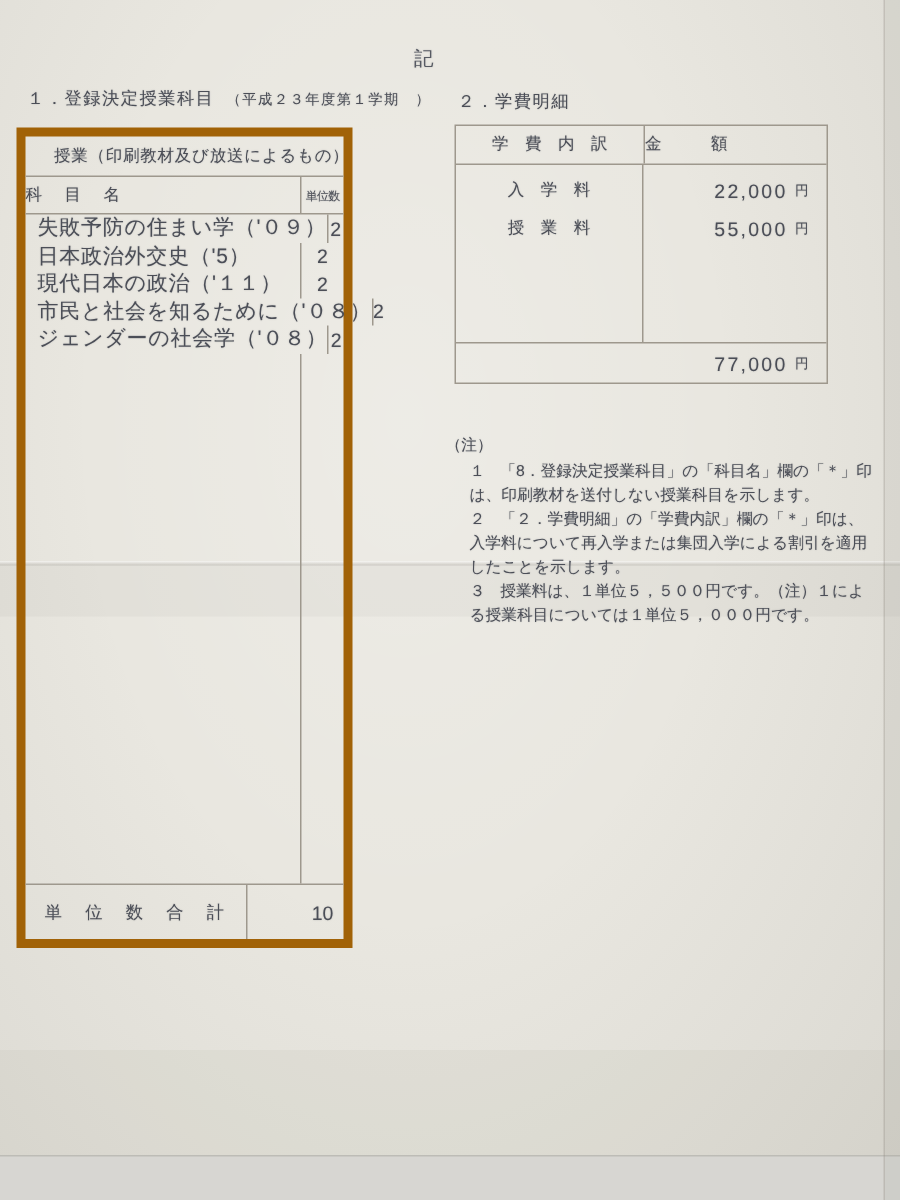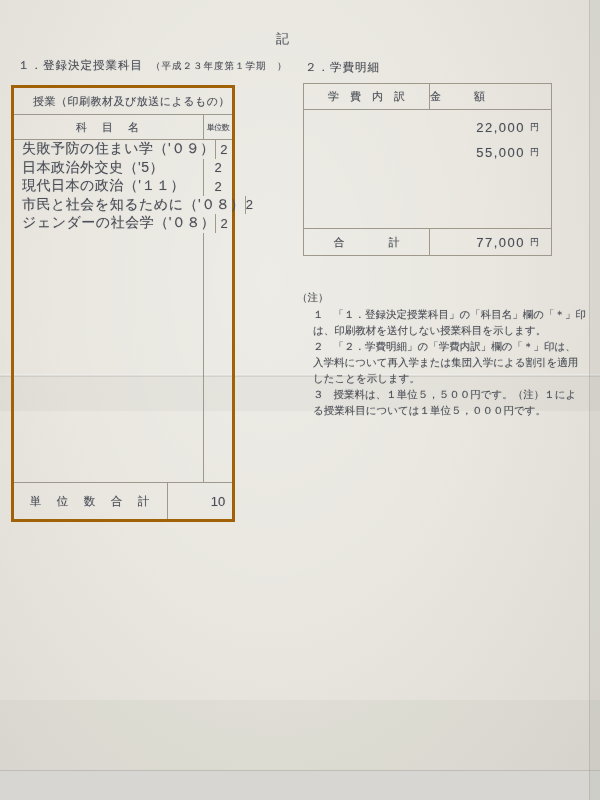--- a/index.html
+++ b/index.html
@@ -22,26 +22,26 @@
   .bottom-beige{left:0;top:700px;width:600px;height:70px;background:rgba(170,165,152,0.10);}
   .bottom-gray{left:0;top:770px;width:600px;height:30px;background:#d7d6d2;border-top:1px solid rgba(130,128,120,0.30);}
 
   
   .mark{left:276px;top:30px;font-size:13px;letter-spacing:1px;color:#575a63;}
   .s1-head{left:18px;top:58px;font-size:11.5px;letter-spacing:1px;white-space:nowrap;}
   .s1-term{font-size:9.5px;margin-left:8px;letter-spacing:1px;}
   .s2-head{left:305px;top:60px;font-size:11.5px;letter-spacing:1px;}
 
   
-  .t1{left:11px;top:85px;width:224px;height:437px;border:3px solid #a16207;
+  .t1{left:11px;top:85px;width:224px;height:547px;border:6px solid #a16207;
       display:flex;flex-direction:column;box-sizing:border-box;}
   .t1-caption{height:26px;line-height:26px;border-bottom:1px solid #9e988d;
       padding-left:19px;font-size:11px;letter-spacing:0.5px;white-space:nowrap;}
   .t1-colhead{height:24px;display:flex;border-bottom:1px solid #9e988d;}
-  .t1-colhead-subject{flex:1;text-align:center;line-height:24px;font-size:11px;letter-spacing:2px;}
+  .t1-colhead-subject{flex:1;line-height:24px;font-size:11px;letter-spacing:2px;}
   .t1-colhead-credits{width:28px;border-left:1px solid #9e988d;font-size:8px;
       display:flex;align-items:center;justify-content:center;letter-spacing:-0.5px;}
   .t1-body{flex:1;display:flex;flex-direction:column;}
   .t1-row{height:18.5px;display:flex;align-items:center;flex:none;}
   .t1-subject{flex:1;padding-left:8px;font-size:14px;letter-spacing:0.5px;white-space:nowrap;}
   .t1-credit{width:28px;align-self:stretch;border-left:1px solid #9e988d;font-size:13px;
       display:flex;align-items:center;justify-content:center;}
   .t1-filler{flex:1;display:flex;}
   .t1-filler-main{flex:1;}
   .t1-filler-credits{width:28px;border-left:1px solid #9e988d;}
@@ -132,44 +132,47 @@
       <div class="t1-total-value">10</div>
     </div>
   </div>
 
   <div class="abs t2 ink">
     <div class="t2-head">
       <div class="t2-head-item">学　費　内　訳</div>
       <div class="t2-head-amount">金　　　額</div>
     </div>
     <div class="t2-body">
+      <div class="t2-body-items">
+        <div class="t2-item">入　学　料</div>
+        <div class="t2-item">授　業　料</div>
+      </div>
       <div class="t2-body-amounts">
         <div class="t2-amount">
           <span class="t2-amount-num">22,000</span>
           <span class="t2-amount-unit">円</span>
         </div>
         <div class="t2-amount">
           <span class="t2-amount-num">55,000</span>
           <span class="t2-amount-unit">円</span>
         </div>
       </div>
     </div>
     <div class="t2-total">
-      <div class="t2-total-label">合　　　　計</div>
       <div class="t2-total-amount">
         <span class="t2-amount-num">77,000</span>
         <span class="t2-amount-unit">円</span>
       </div>
     </div>
   </div>
 
   <div class="abs notes ink">
     <div class="notes-label">（注）</div>
     <div class="note">
-      <span class="note-num">１</span><span>「１．登録決定授業科目」の「科目名」欄の「＊」印は、印刷教材を送付しない授業科目を示します。</span>
+      <span class="note-num">１</span><span>「8．登録決定授業科目」の「科目名」欄の「＊」印は、印刷教材を送付しない授業科目を示します。</span>
     </div>
     <div class="note">
       <span class="note-num">２</span><span>「２．学費明細」の「学費内訳」欄の「＊」印は、入学料について再入学または集団入学による割引を適用したことを示します。</span>
     </div>
     <div class="note">
       <span class="note-num">３</span><span>授業料は、１単位５，５００円です。（注）１による授業科目については１単位５，０００円です。</span>
     </div>
   </div>
 
 </div>

